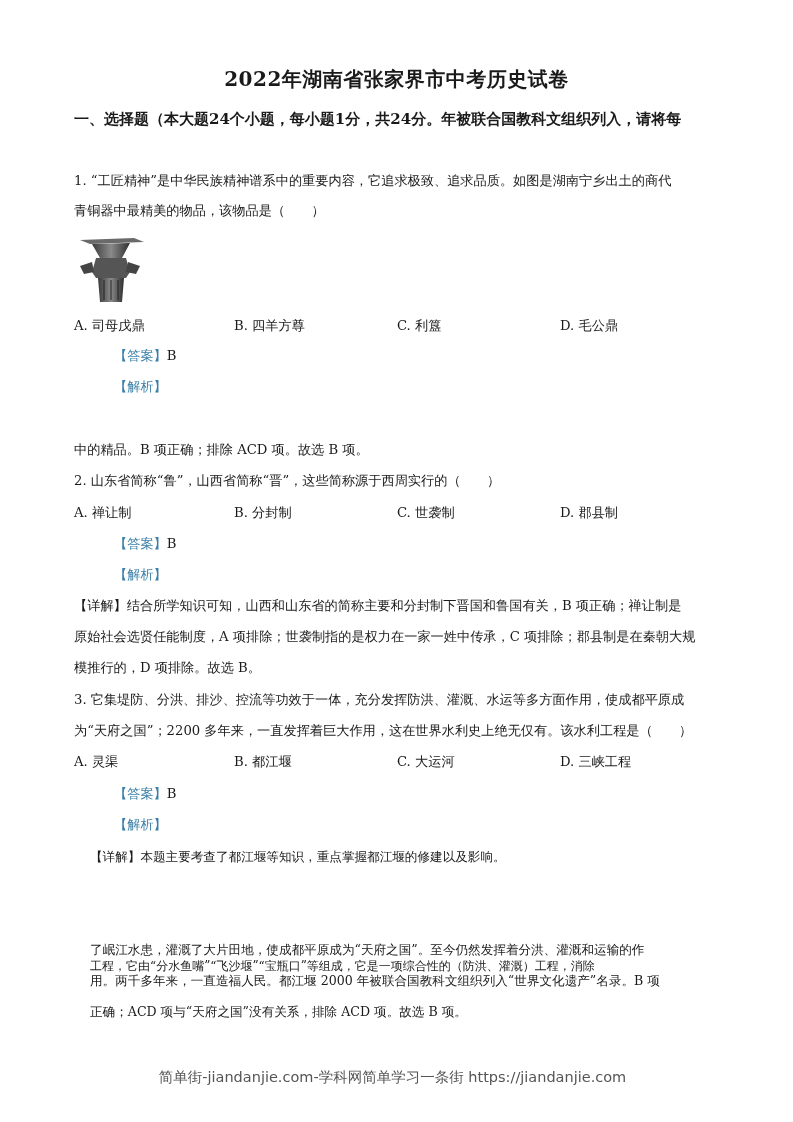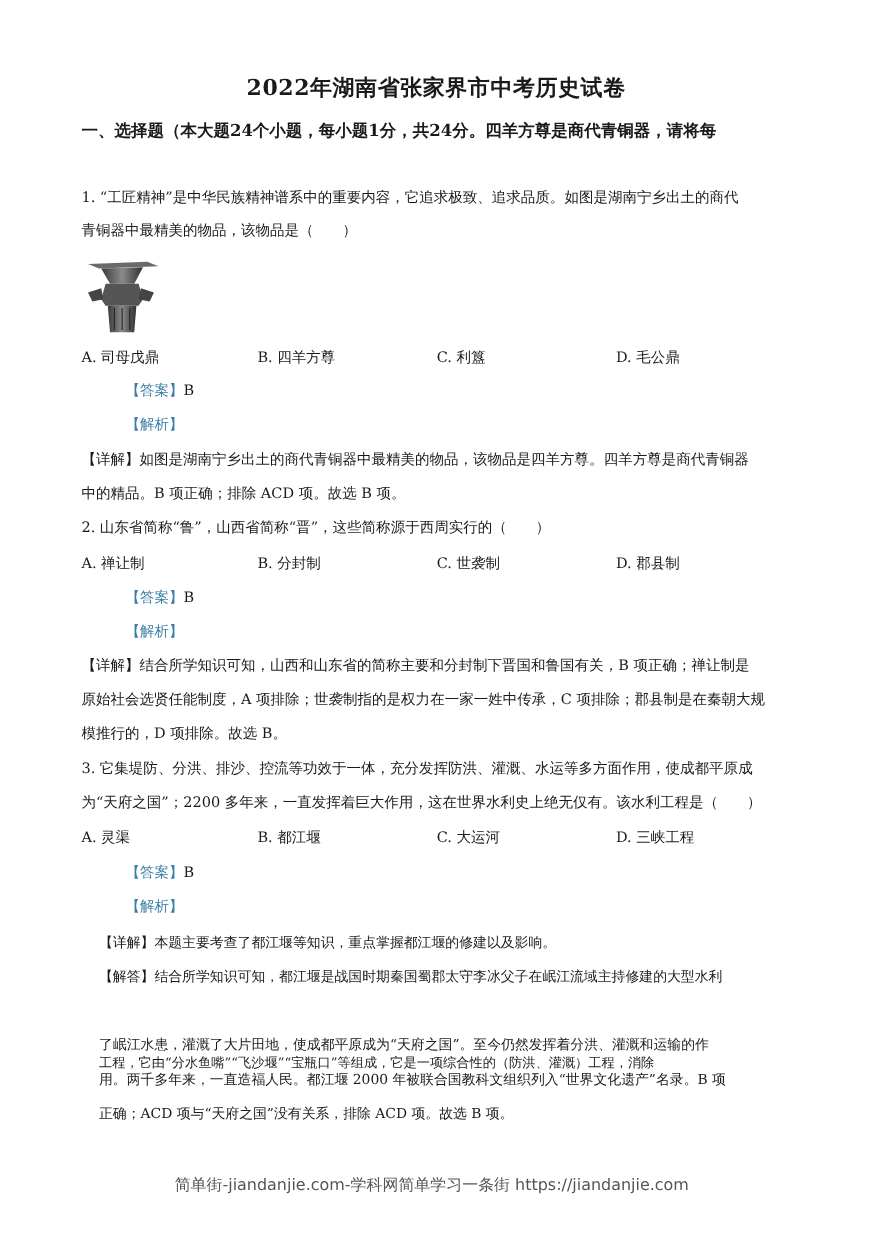--- a/index.html
+++ b/index.html
@@ -34,21 +34,21 @@
   }
 </style>
 </head>
 <body>
 
 <div class="page">
 
   <div class="title">2022年湖南省张家界市中考历史试卷</div>
 
   <div class="section-head">
-    <div>一、选择题（本大题24个小题，每小题1分，共24分。四羊方尊是商代青铜器，请将每</div>
+    <div>一、选择题（本大题24个小题，每小题1分，共24分。年被联合国教科文组织列入，请将每</div>
   </div>
 
   <div class="line" style="top:171px">1. “工匠精神”是中华民族精神谱系中的重要内容，它追求极致、追求品质。如图是湖南宁乡出土的商代</div>
   <div class="line" style="top:201px">青铜器中最精美的物品，该物品是（　　）</div>
 
   <svg class="zun" viewBox="0 0 72 72">
     <defs>
       <linearGradient id="g1" x1="0" x2="1">
         <stop offset="0" stop-color="#3a3a3a"></stop>
           <stop offset="0.5" stop-color="#8a8a8a"></stop>
@@ -69,23 +69,20 @@
   <div class="opt" style="left:74px;top:316px">A.  司母戊鼎</div>
   <div class="opt" style="left:234px;top:316px">B.  四羊方尊</div>
   <div class="opt" style="left:397px;top:316px">C.  利簋</div>
   <div class="opt" style="left:560px;top:316px">D.  毛公鼎</div>
 
   <div class="line" style="top:346px">
     <span class="tag">【答案】</span><span>B</span>
   </div>
   <div class="line" style="top:377px">
     <span class="tag">【解析】</span>
-  </div>
-  <div class="line" style="top:409px">
-    <span>【详解】</span><span>如图是湖南宁乡出土的商代青铜器中最精美的物品，该物品是四羊方尊。四羊方尊是商代青铜器</span>
   </div>
   <div class="line" style="top:440px">中的精品。B 项正确；排除 ACD 项。故选 B 项。</div>
 
   <div class="line" style="top:471px">2. 山东省简称“鲁”，山西省简称“晋”，这些简称源于西周实行的（　　）</div>
 
   <div class="opt" style="left:74px;top:503px">A.  禅让制</div>
   <div class="opt" style="left:234px;top:503px">B.  分封制</div>
   <div class="opt" style="left:397px;top:503px">C.  世袭制</div>
   <div class="opt" style="left:560px;top:503px">D.  郡县制</div>
 
@@ -111,22 +108,19 @@
 
   <div class="line" style="top:784px">
     <span class="tag">【答案】</span><span>B</span>
   </div>
   <div class="line" style="top:815px">
     <span class="tag">【解析】</span>
   </div>
   <div class="line indent" style="top:847px;font-size:12.6px">
     <span>【详解】</span><span>本题主要考查了都江堰等知识，重点掌握都江堰的修建以及影响。</span>
   </div>
-  <div class="line indent" style="top:878px;font-size:12.6px">
-    <span>【解答】</span><span>结合所学知识可知，都江堰是战国时期秦国蜀郡太守李冰父子在岷江流域主持修建的大型水利</span>
-  </div>
   <div class="line indent" style="top:956px;font-size:12px">工程，它由“分水鱼嘴”“飞沙堰”“宝瓶口”等组成，它是一项综合性的（防洪、灌溉）工程，消除</div>
   <div class="line indent" style="top:940px;font-size:12.6px">了岷江水患，灌溉了大片田地，使成都平原成为“天府之国”。至今仍然发挥着分洪、灌溉和运输的作</div>
   <div class="line indent" style="top:971px;font-size:12.6px">用。两千多年来，一直造福人民。都江堰 2000 年被联合国教科文组织列入“世界文化遗产”名录。B 项</div>
   <div class="line indent" style="top:1002px;font-size:12.6px">正确；ACD 项与“天府之国”没有关系，排除 ACD 项。故选 B 项。</div>
 
   <div class="footer">简单街-jiandanjie.com-学科网简单学习一条街 https://jiandanjie.com</div>
 </div>
 
 </body></html>

